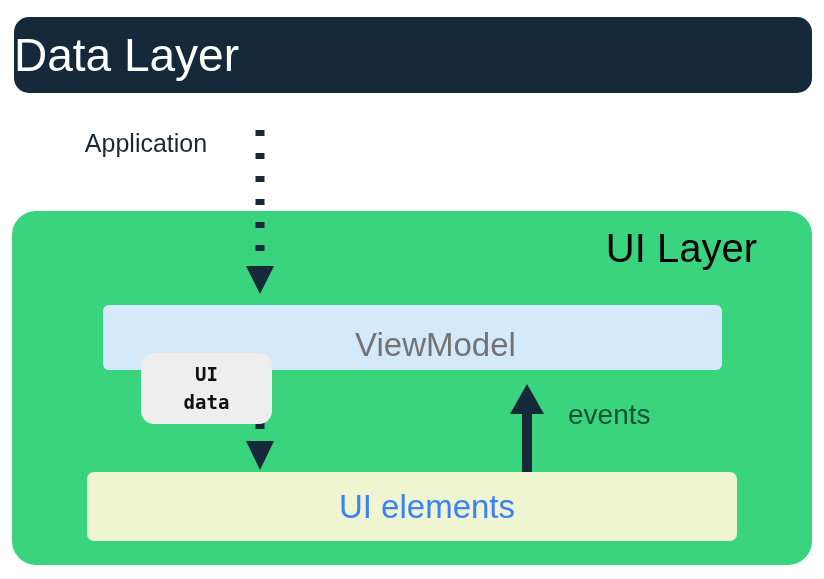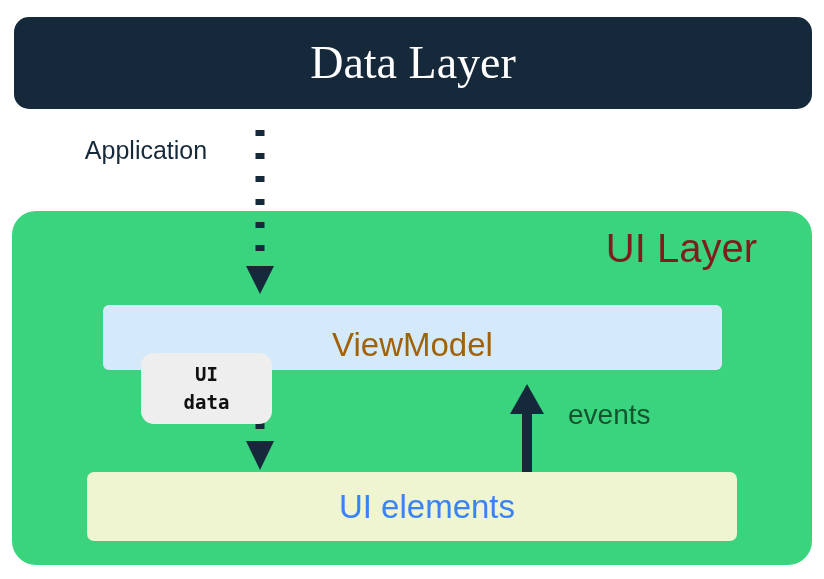--- a/index.html
+++ b/index.html
@@ -17,64 +17,62 @@
     background: #ffffff;
     overflow: hidden;
   }
 
   
   .data-layer-box {
     position: absolute;
     left: 14px;
     top: 17px;
     width: 798px;
-    height: 92px;
+    height: 76px;
     background: #16293b;
     border-radius: 15px;
     display: flex;
     align-items: center;
-    justify-content: center;
-    font-family: Liberation Serif, serif;
   }
   .data-layer-title {
     color: #ffffff;
     font-size: 46px;
     font-weight: 400;
     letter-spacing: 0px;
     line-height: 1;
   }
 
   
   .app-data-label {
     position: absolute;
     left: 52px;
     top: 128px;
     width: 188px;
     text-align: center;
     color: #16293b;
     font-size: 25px;
     line-height: 1.22;
   }
-  .app-data-label span { display: block; margin-top: 7px; }
+  .app-data-label span { display: block; }
 
   
   .ui-layer-box {
     position: absolute;
     left: 12px;
     top: 211px;
     width: 800px;
     height: 354px;
     background: #3ad47f;
     border-radius: 24px;
   }
   .ui-layer-title {
     position: absolute;
     right: 67px;
     top: 228px;
-    color: #7f1d1d;
+    color: #000000;
     font-size: 40px;
     line-height: 1;
   }
 
   
   .viewmodel-box {
     position: absolute;
     left: 103px;
     top: 305px;
     width: 619px;
@@ -84,22 +82,23 @@
   }
   .viewmodel-label {
     position: absolute;
     left: 103px;
     top: 305px;
     width: 619px;
     height: 79px;
     display: flex;
     align-items: center;
     justify-content: center;
-    color: #a16207;
+    color: #737373;
     font-size: 33px;
+    padding-left: 23px;
   }
 
   
   .ui-state-chip {
     position: absolute;
     left: 141px;
     top: 322px;
     width: 131px;
     height: 71px;
     background: #eeeeee;

